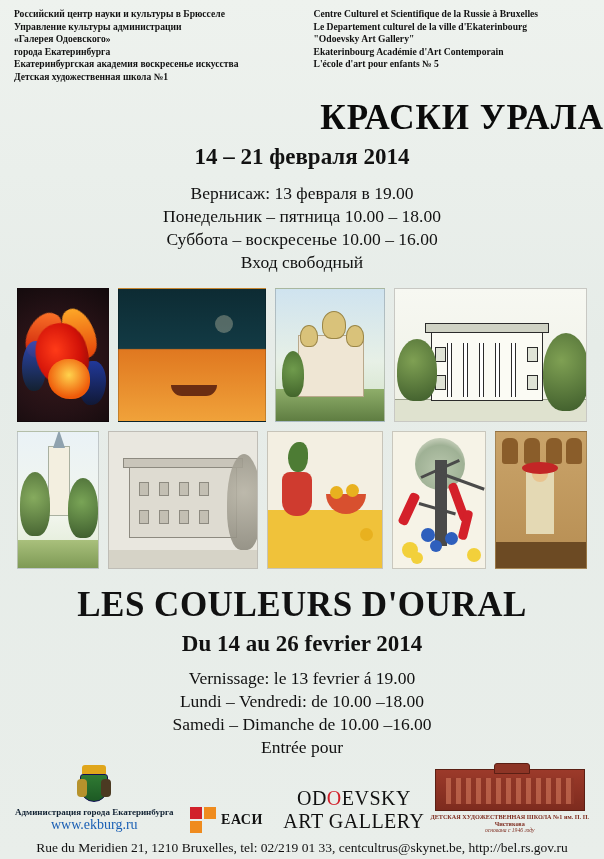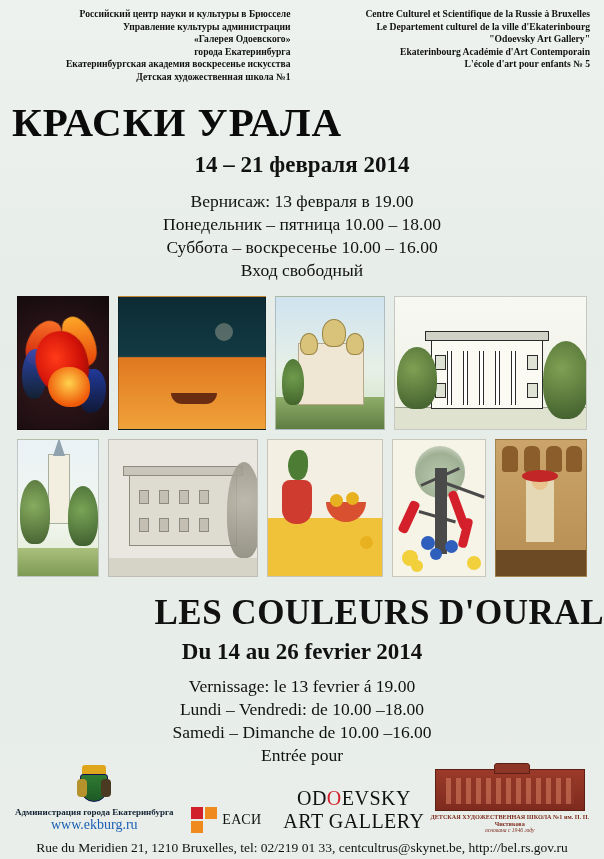--- a/index.html
+++ b/index.html
@@ -24,33 +24,32 @@
   
   .header {
     display: flex;
     justify-content: space-between;
     padding: 8px 14px 0 14px;
     font-size: 9.6px;
     line-height: 12.6px;
     font-weight: bold;
     font-family: "Liberation Serif", serif;
   }
-  .header .col { width: 48%; text-align: right; }
+  .header .col { width: 48%; text-align: left; }
   .header .col div { white-space: nowrap; }
   .header .col.left div { letter-spacing: 0px; }
 
   
   .title-ru {
-    text-align: left;
-    font-size: 41px;
+    text-align: right;
+    font-size: 35px;
     font-weight: bold;
     letter-spacing: 1px;
     margin-top: 14px;
     color: #0b0b0b;
-    margin-left: 12px;
   }
   .dates-ru {
     text-align: center;
     font-size: 23px;
     font-weight: bold;
     margin-top: 6px;
   }
   .info-ru {
     text-align: center;
     font-size: 17.5px;
@@ -148,21 +147,21 @@
 
   .art-figure { flex: 0 0 92px; background: linear-gradient(180deg,#caa46a 0%, #b68d52 100%); }
   .art-figure .vase { position: absolute; top: 6px; width: 16px; height: 26px; background: #8a5d2a; border-radius: 6px 6px 3px 3px; }
   .art-figure .man { position: absolute; left: 30px; top: 40px; width: 28px; height: 62px; background: #e4d9b4; }
   .art-figure .hat { position: absolute; left: 26px; top: 30px; width: 36px; height: 12px; background: #c32626; border-radius: 50%; }
   .art-figure .head { position: absolute; left: 36px; top: 34px; width: 16px; height: 16px; background: #e9c48f; border-radius: 50%; }
   .art-figure .dark { position: absolute; left: 0; bottom: 0; width: 100%; height: 26px; background: #6c4a23; }
 
   
   .title-fr {
-    text-align: right;
+    text-align: center;
     font-size: 35px;
     font-weight: bold;
     margin-top: 16px;
     letter-spacing: 0.5px;
   }
   .dates-fr {
     text-align: center;
     font-size: 23px;
     font-weight: bold;
     margin-top: 6px;
@@ -196,21 +195,21 @@
   .logo-ekb .t1 { font-size: 9px; font-weight: bold; color: #123; margin-top: 2px; }
   .logo-ekb .t2 { font-size: 14px; color: #1a5fb4; }
 
   .logo-easi { width: 110px; }
   .logo-easi .mark { display: inline-flex; align-items: center; gap: 5px; }
   .logo-easi .squares { width: 26px; height: 26px; display: grid; grid-template-columns: 12px 12px; grid-template-rows: 12px 12px; gap: 2px; }
   .logo-easi .sq { width: 12px; height: 12px; }
   .logo-easi .sq.r { background: #d1202a; }
   .logo-easi .sq.o { background: #ef8b1e; }
   .logo-easi .sq.w { background: transparent; }
-  .logo-easi .name { font-size: 14px; font-weight: normal; color: #111; letter-spacing: .5px; }
+  .logo-easi .name { font-size: 14px; font-weight: bold; color: #111; letter-spacing: .5px; }
 
   .logo-odoevsky { width: 160px; }
   .logo-odoevsky .txt { font-size: 20px; font-weight: normal; letter-spacing: .5px; color: #111; }
   .logo-odoevsky .txt .d { color: #d1202a; }
 
   .logo-school { width: 170px; }
   .logo-school .bld { width: 150px; height: 42px; margin: 0 auto; background: linear-gradient(180deg,#9c3a2a,#7d2b1e); border: 1px solid #5b1f14; position: relative; }
   .logo-school .bld:before {
     content:""; position:absolute; left: 10px; top: 8px; right: 10px; bottom: 6px;
     background: repeating-linear-gradient(90deg, #c56c52 0 5px, #8d3526 5px 10px);

